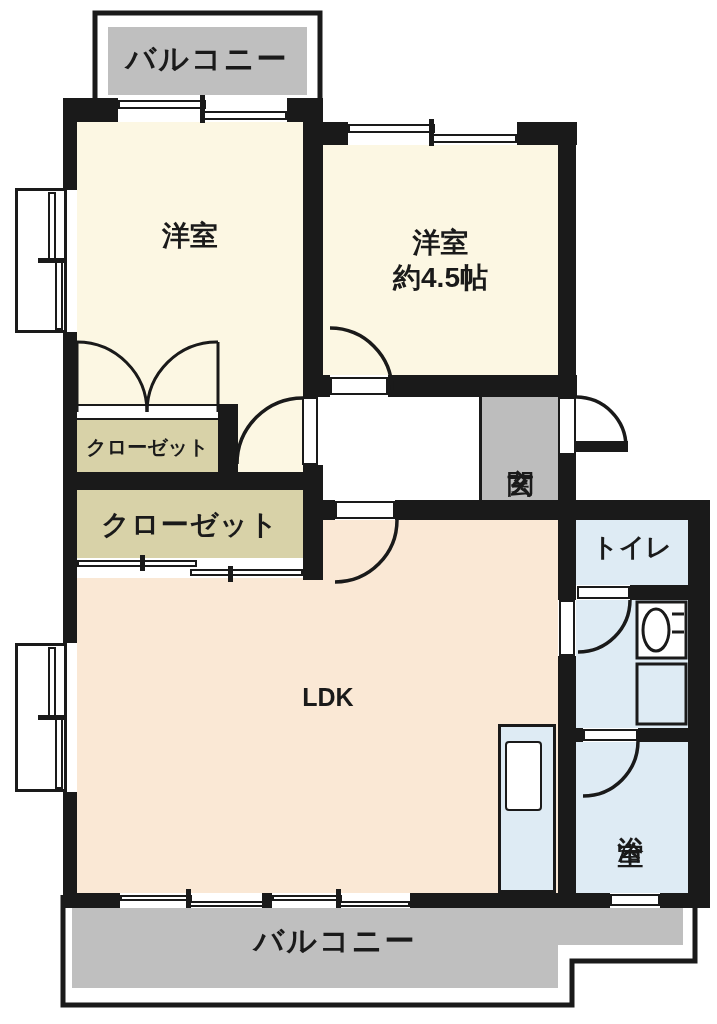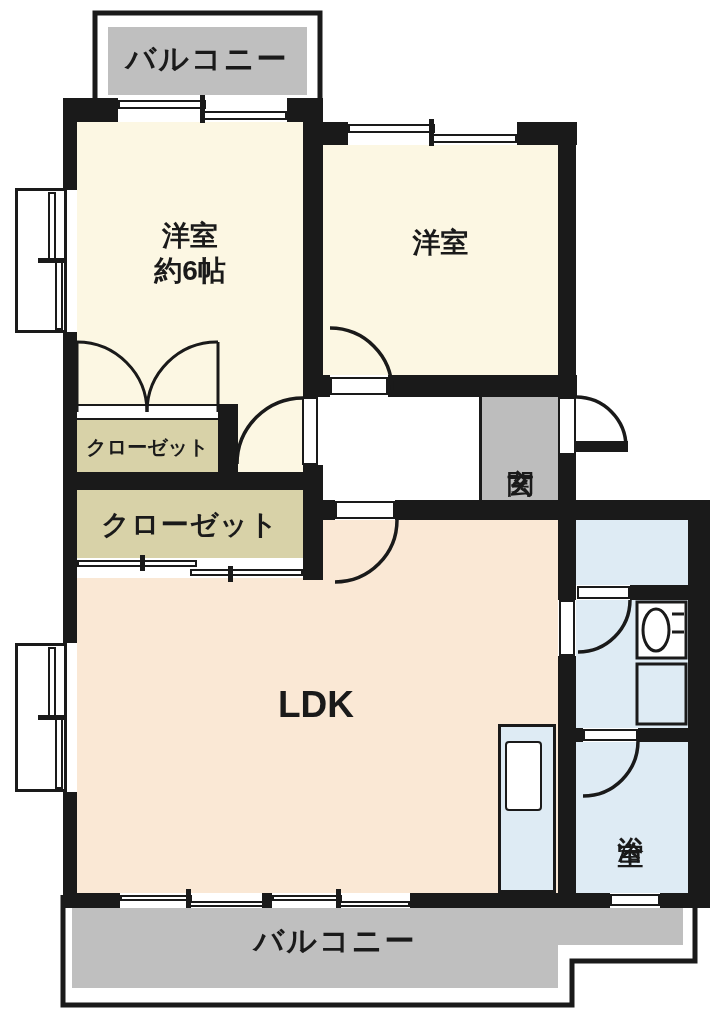--- a/index.html
+++ b/index.html
@@ -146,35 +146,36 @@
       <line x1="672" y1="632" x2="684" y2="632" stroke="#1a1a1a" stroke-width="3"></line>
     </g>
 
     <rect x="637" y="664" width="49" height="60" fill="#deebf4" stroke="#1a1a1a" stroke-width="3"></rect>
   </svg>
 
   <div class="label" style="left:107px;top:40px;width:200px;font-size:30px;letter-spacing:2px;">バルコニー</div>
 
   <div class="label" style="left:100px;top:218px;width:180px;font-size:28px;">
     <div>洋室</div>
-    <div>約6帖</div>
   </div>
 
   <div class="label" style="left:343px;top:225px;width:195px;font-size:28px;">
     <div>洋室</div>
+    <div>約4.5帖</div>
   </div>
 
   <div class="label" style="left:77px;top:435px;width:141px;font-size:20px;">クローゼット</div>
 
   <div class="label" style="left:77px;top:507px;width:226px;font-size:28px;letter-spacing:1px;">クローゼット</div>
 
-  <div class="label" style="left:216px;top:682px;width:200px;font-size:37px;">
+  <div class="label" style="left:228px;top:682px;width:200px;font-size:25px;">
     <div>LDK</div>
   </div>
 
   <div class="label vlabel" style="left:503px;top:404px;width:34px;height:95px;font-size:26px;">玄関</div>
 
+  <div class="label" style="left:576px;top:531px;width:112px;font-size:26px;">トイレ</div>
 
   <div class="label vlabel" style="left:613px;top:765px;width:34px;height:110px;font-size:26px;">浴室</div>
 
   <div class="label" style="left:235px;top:922px;width:200px;font-size:30px;letter-spacing:2px;">バルコニー</div>
 
 </div>
 
 </body></html>

